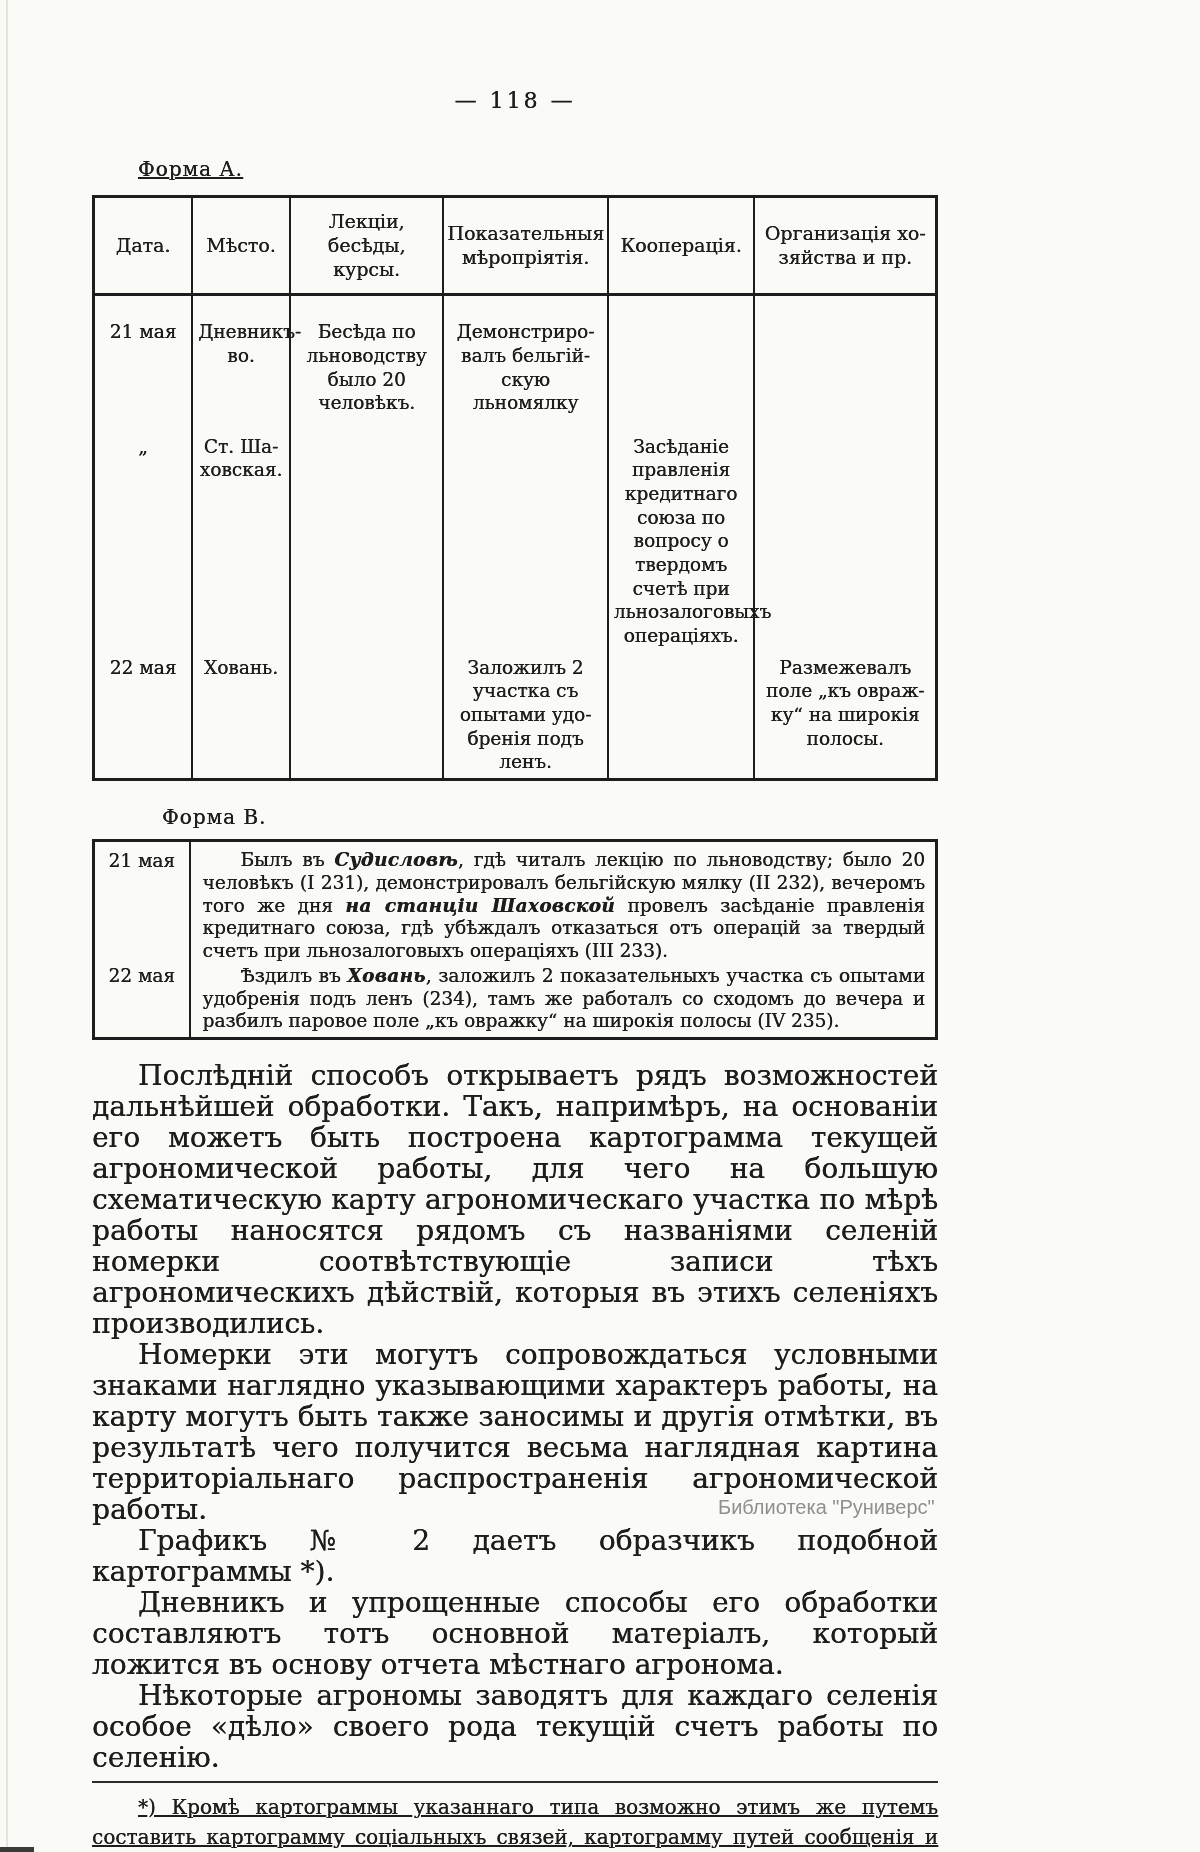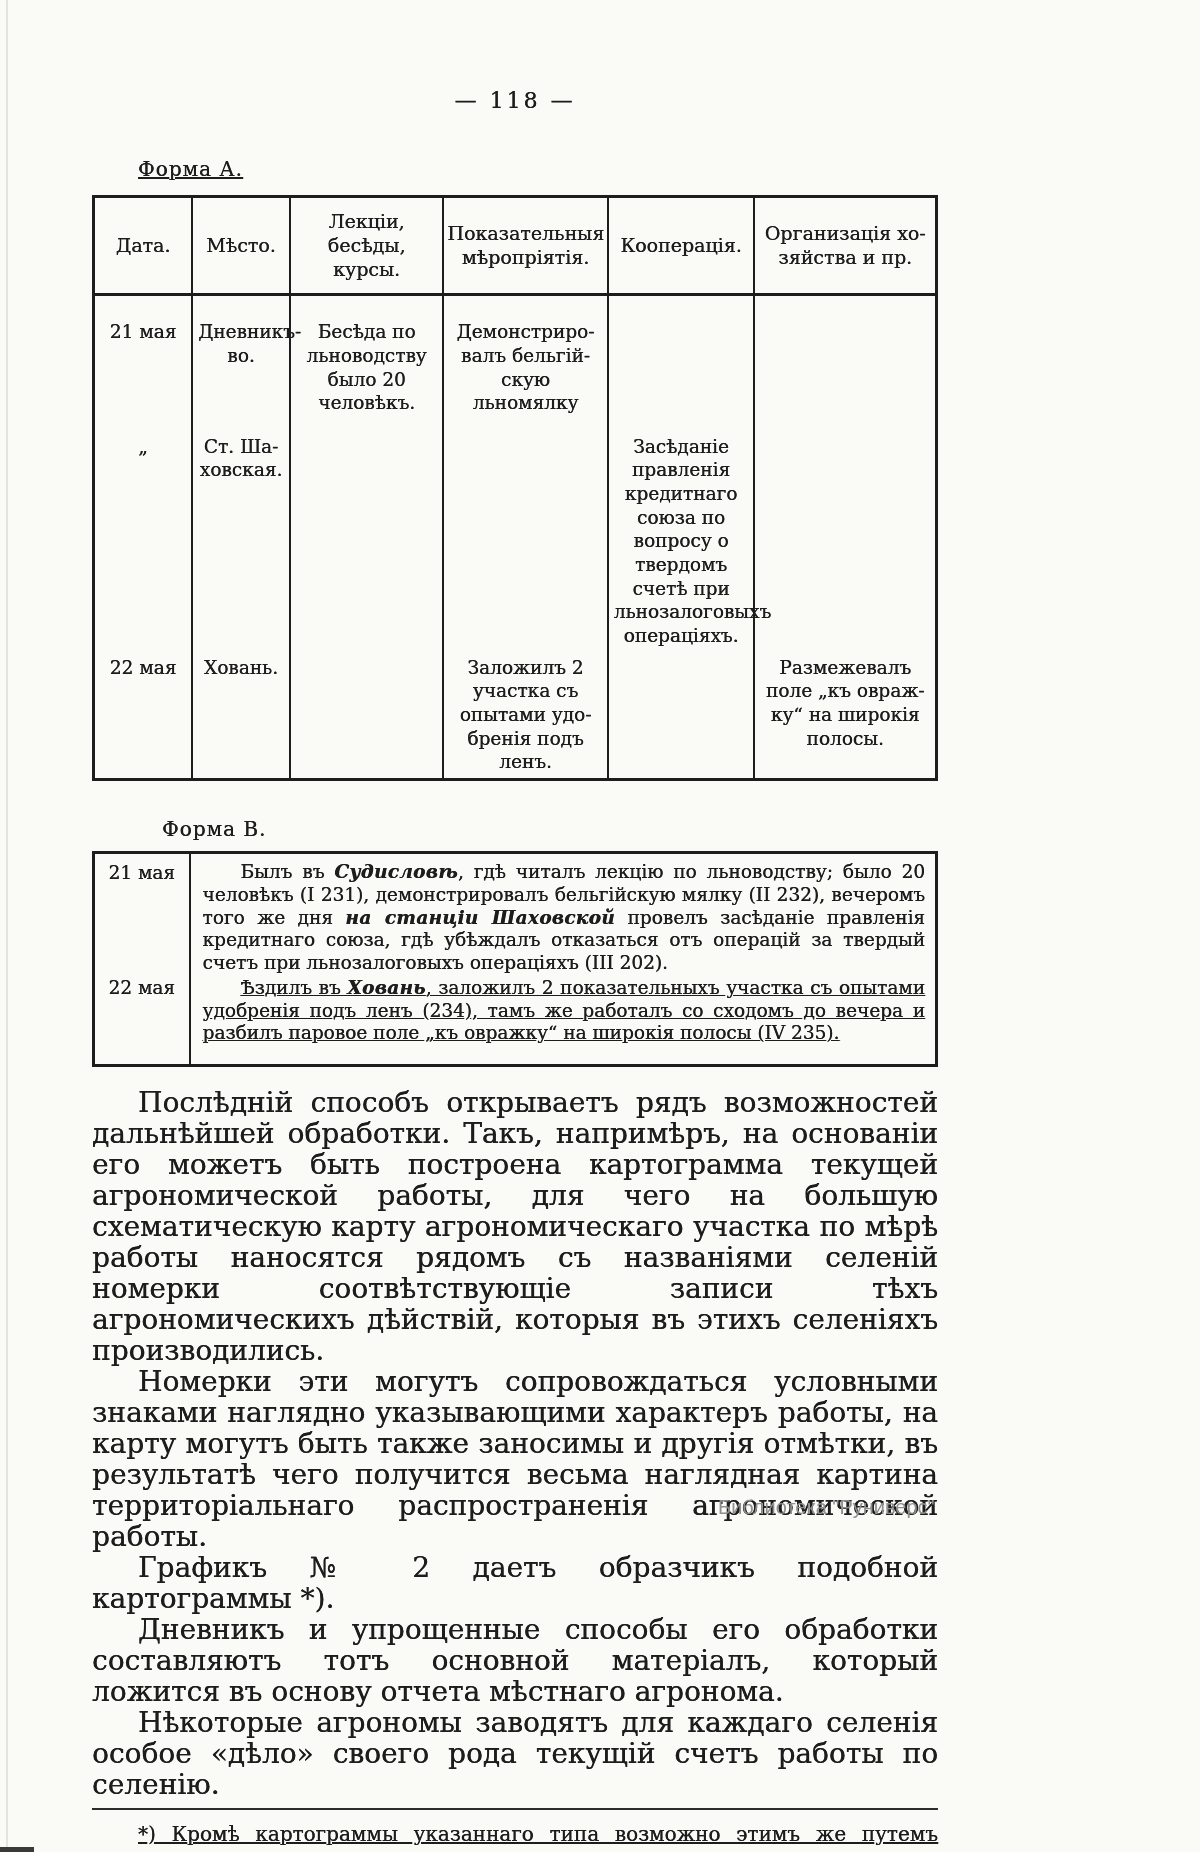--- a/index.html
+++ b/index.html
@@ -36,21 +36,21 @@
     margin-top: 88px;
     text-align: center;
     font-size: 22px;
     letter-spacing: 3px;
   }
   .form-label {
     font-size: 20px;
     letter-spacing: 1px;
   }
   .label-a { margin-top: 44px; padding-left: 46px; text-decoration: underline; }
-  .label-b { margin-top: 36px; padding-left: 70px; }
+  .label-b { margin-top: 24px; padding-left: 70px; }
 
   table.form-a {
     margin-top: 14px;
     width: 100%;
     border-collapse: collapse;
     border: 3px solid #1d1d1d;
     table-layout: fixed;
   }
   table.form-a col.c0 { width: 11.7%; }
   table.form-a col.c1 { width: 11.6%; }
@@ -97,21 +97,21 @@
     padding-top: 8px;
   }
   .form-b td.b-text {
     padding: 7px 10px 2px 12px;
     font-size: 18.5px;
     line-height: 1.23;
     text-align: justify;
     text-indent: 38px;
     vertical-align: top;
   }
-  .form-b tr:last-child td.b-text { padding-top: 0; padding-bottom: 19px; text-decoration: underline; }
+  .form-b tr:last-child td.b-text { padding-top: 0; padding-bottom: 4px; }
   .form-b tr:last-child td.b-date { padding-top: 0; }
   .form-b em { font-style: italic; font-weight: 700; letter-spacing: 0.3px; }
 
   .body-text {
     margin-top: 20px;
     font-size: 28px;
     line-height: 31px;
     text-align: justify;
   }
   .body-text p { margin: 0; text-indent: 46px; }
@@ -197,21 +197,21 @@
       </tr>
     </tbody>
   </table>
 
   <div class="form-label label-b">Форма В.</div>
 
   <table class="form-b">
     <tbody>
       <tr>
         <td class="b-date">21 мая</td>
-        <td class="b-text"><span>Былъ въ </span><em>Судисловѣ</em><span>, гдѣ читалъ лекцію по льноводству; было 20 человѣкъ (I 231), демонстрировалъ бельгійскую мялку (II 232), вечеромъ того же дня </span><em>на станціи Шаховской</em><span> провелъ засѣданіе правленія кредитнаго союза, гдѣ убѣждалъ отказаться отъ операцій за твердый счетъ при льнозалоговыхъ операціяхъ (III 202).</span></td>
+        <td class="b-text"><span>Былъ въ </span><em>Судисловѣ</em><span>, гдѣ читалъ лекцію по льноводству; было 20 человѣкъ (I 231), демонстрировалъ бельгійскую мялку (II 232), вечеромъ того же дня </span><em>на станціи Шаховской</em><span> провелъ засѣданіе правленія кредитнаго союза, гдѣ убѣждалъ отказаться отъ операцій за твердый счетъ при льнозалоговыхъ операціяхъ (III 233).</span></td>
       </tr>
       <tr>
         <td class="b-date">22 мая</td>
         <td class="b-text"><span>Ѣздилъ въ </span><em>Ховань</em><span>, заложилъ 2 показательныхъ участка съ опытами удобренія подъ ленъ (234), тамъ же работалъ со сходомъ до вечера и разбилъ паровое поле „къ овражку“ на широкія полосы (IV 235).</span></td>
       </tr>
     </tbody>
   </table>
 
   <div class="body-text">
     <p>Послѣдній способъ открываетъ рядъ возможностей дальнѣйшей обработки. Такъ, напримѣръ, на основаніи его можетъ быть построена картограмма текущей агрономической работы, для чего на большую схематическую карту агрономическаго участка по мѣрѣ работы наносятся рядомъ съ названіями селеній номерки соотвѣтствующіе записи тѣхъ агрономическихъ дѣйствій, которыя въ этихъ селеніяхъ производились.</p>

